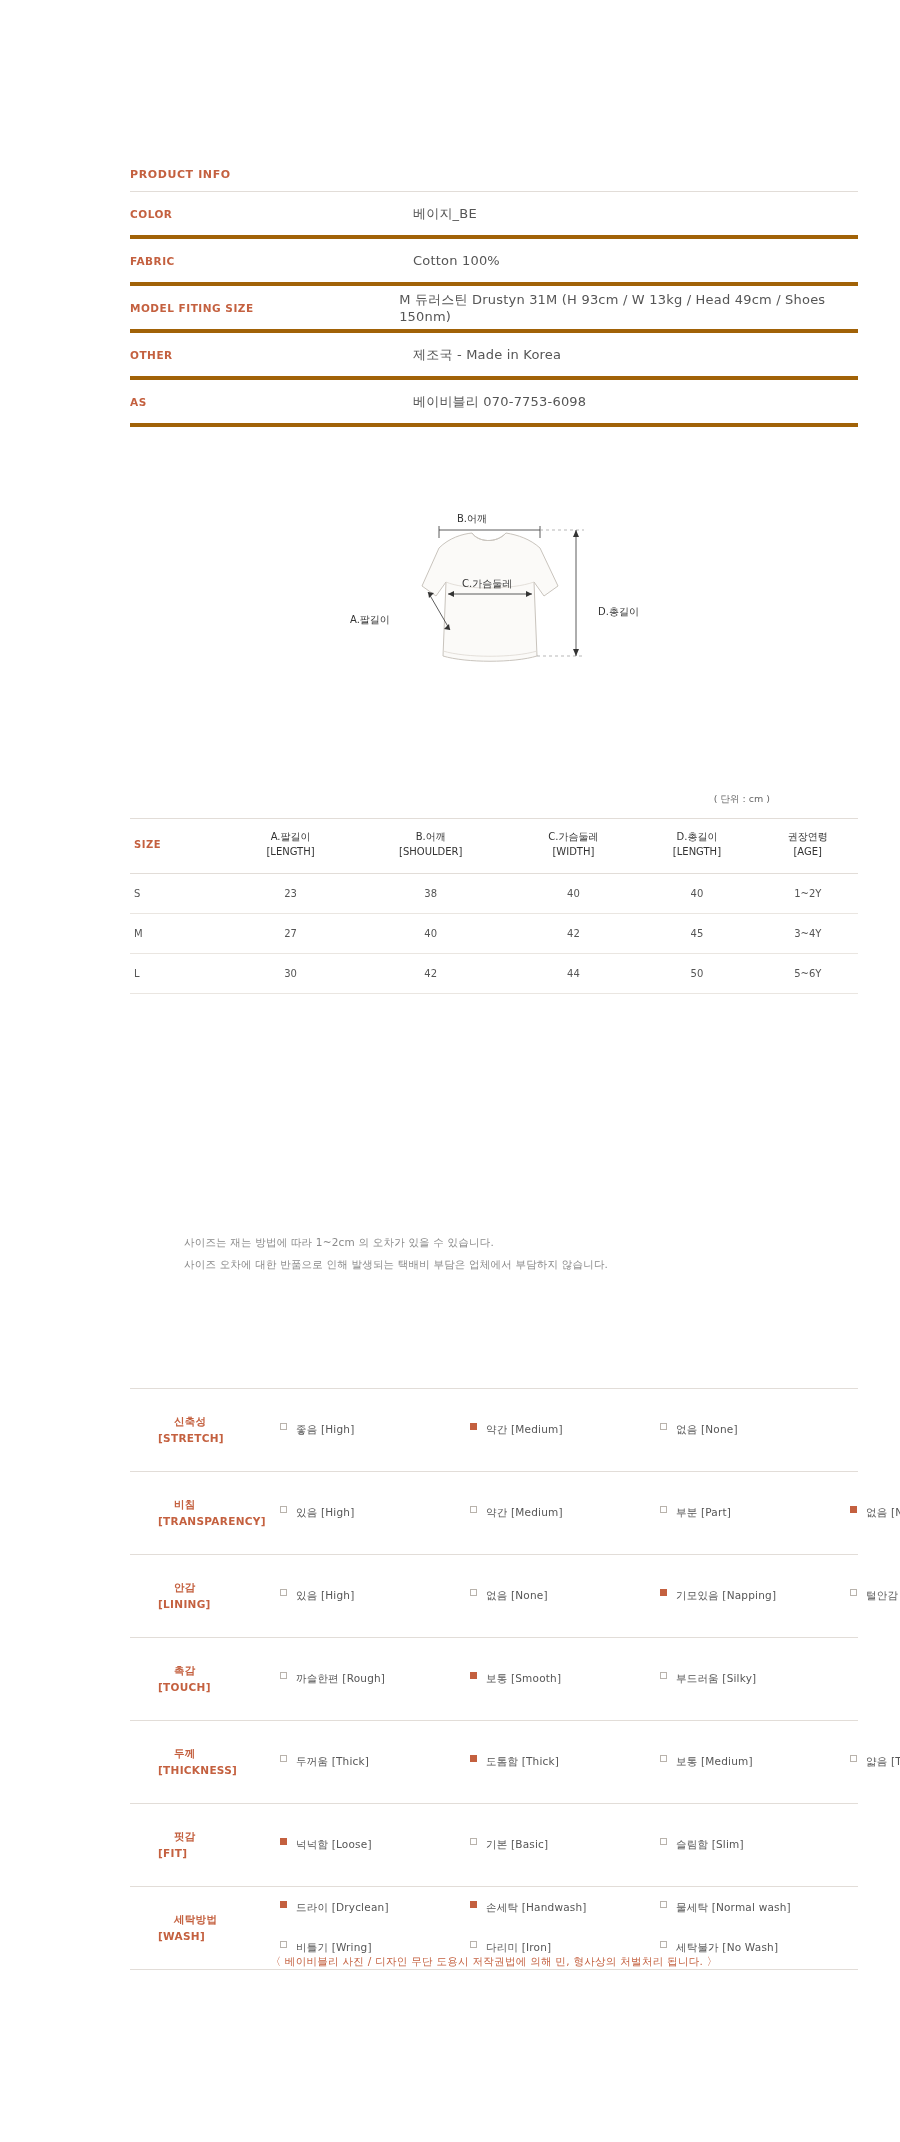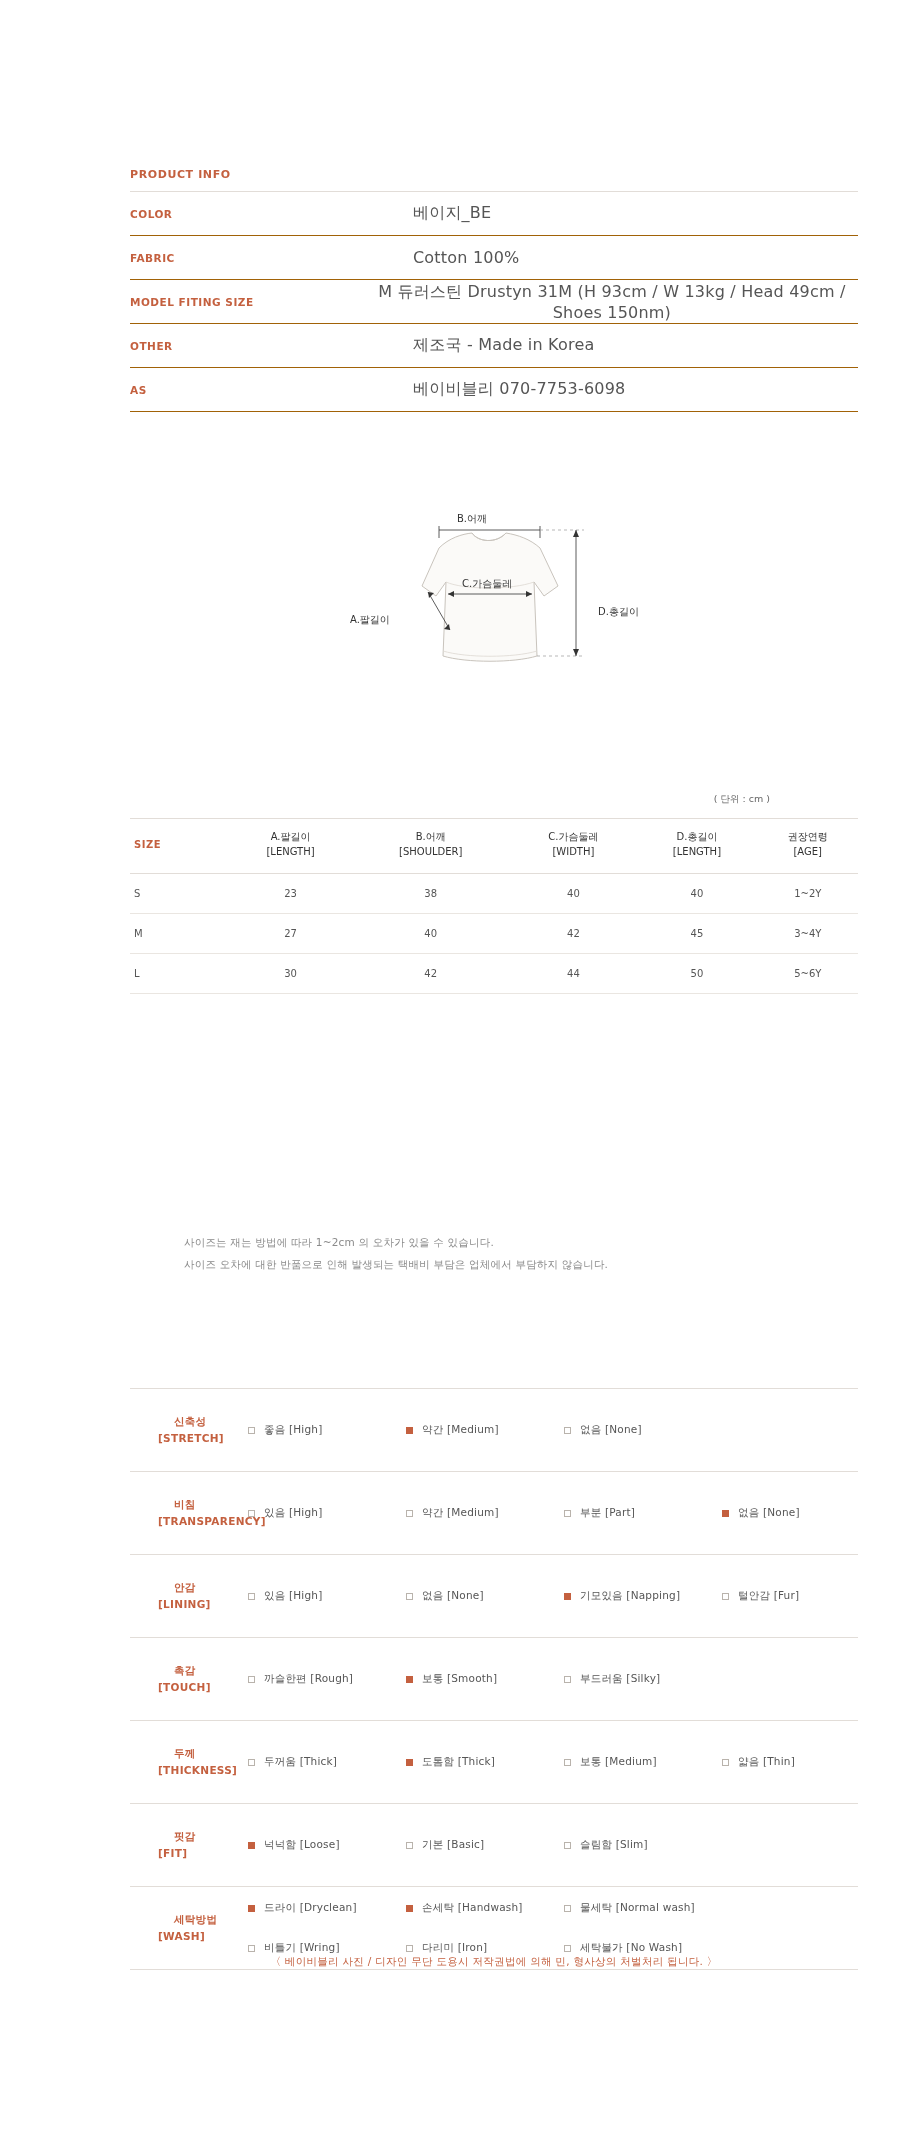--- a/index.html
+++ b/index.html
@@ -34,34 +34,33 @@
     font-weight: bold;
     color: #c4603f;
     letter-spacing: 0.6px;
     padding-bottom: 10px;
     border-bottom: 1px solid #e2ddd8;
   }
   .pi-row {
     display: flex;
     align-items: center;
     height: 43px;
-    border-bottom: 1px solid #a16207;
+    border-bottom: 4px solid #a16207;
   }
   .pi-label {
     width: 283px;
     font-size: 10.5px;
     font-weight: bold;
     color: #c4603f;
     letter-spacing: 0.5px;
   }
   .pi-value {
-    font-size: 16px;
+    font-size: 13px;
     color: #555;
     letter-spacing: 0.2px;
-    text-align: center;
   }
 
   
   .diagram {
     position: absolute;
     left: 300px;
     top: 520px;
     width: 330px;
     height: 200px;
   }
@@ -167,26 +166,27 @@
   .spec-opts {
     flex: 1 1 auto;
   }
   .opt-line {
     display: flex;
     align-items: center;
   }
   .opt-line + .opt-line { margin-top: 26px; }
   .opt {
     display: flex;
-    align-items: center;
+    align-items: flex-start;
     font-size: 10.5px;
     color: #555;
     width: 158px;
     flex: 0 0 158px;
     letter-spacing: 0.2px;
+    margin-left: 32px;
   }
   .box {
     display: inline-block;
     width: 7px;
     height: 7px;
     border: 1px solid #b9b3ac;
     margin-right: 9px;
     box-sizing: border-box;
     background: #fff;
   }

